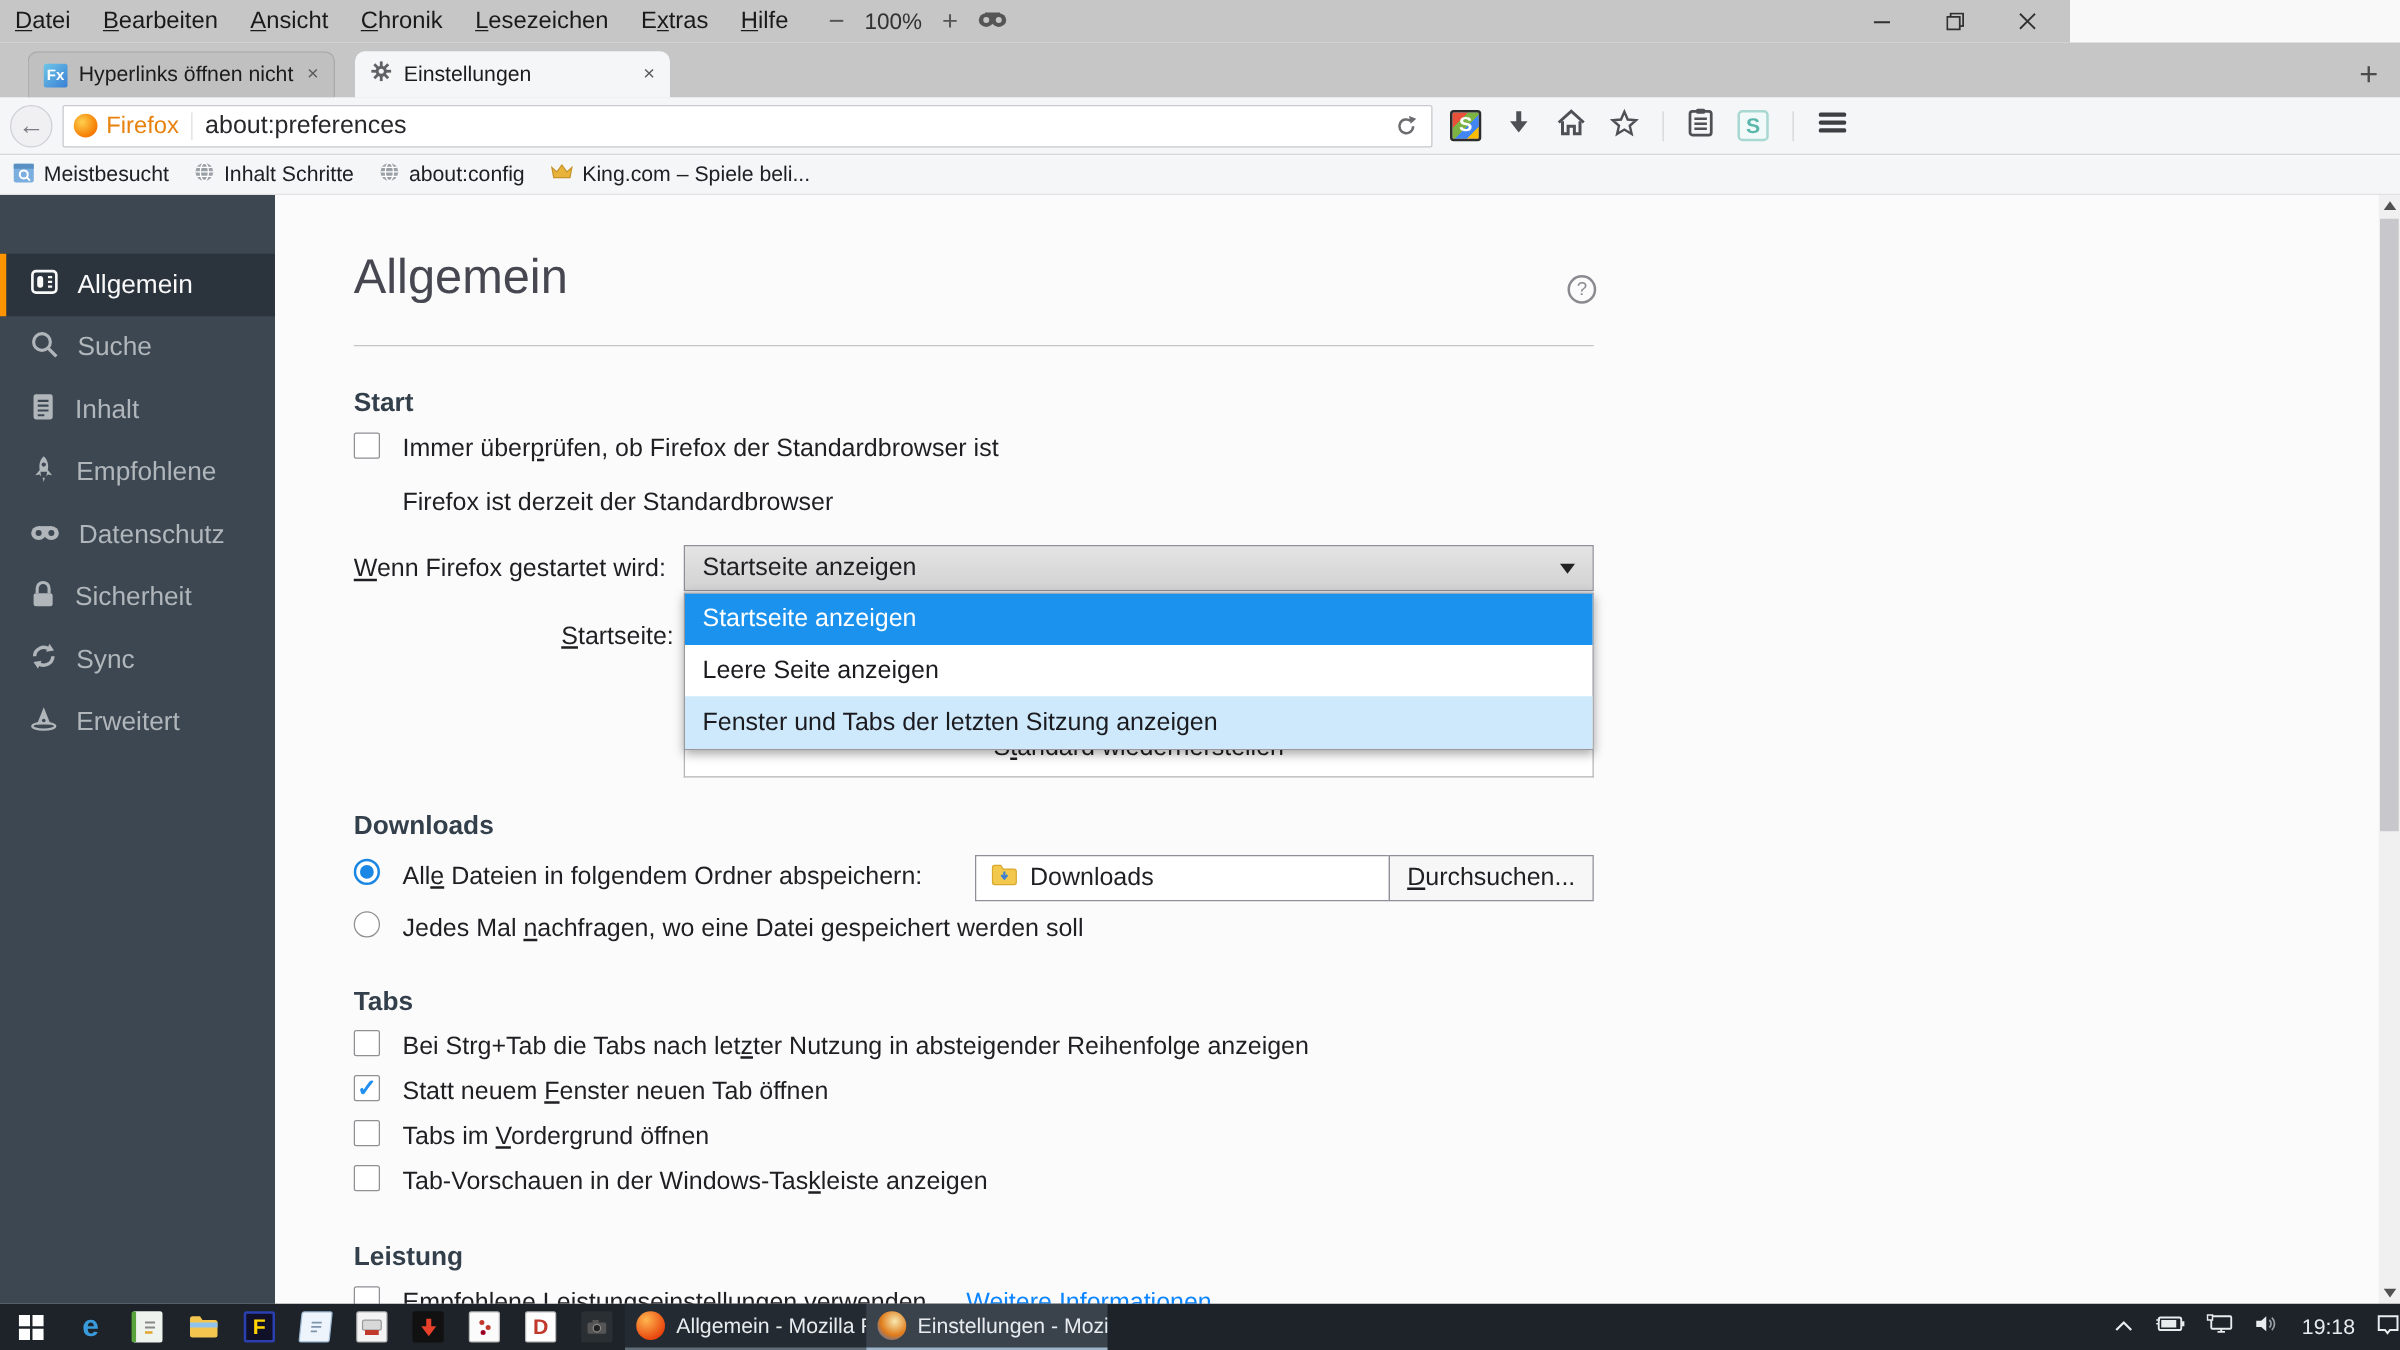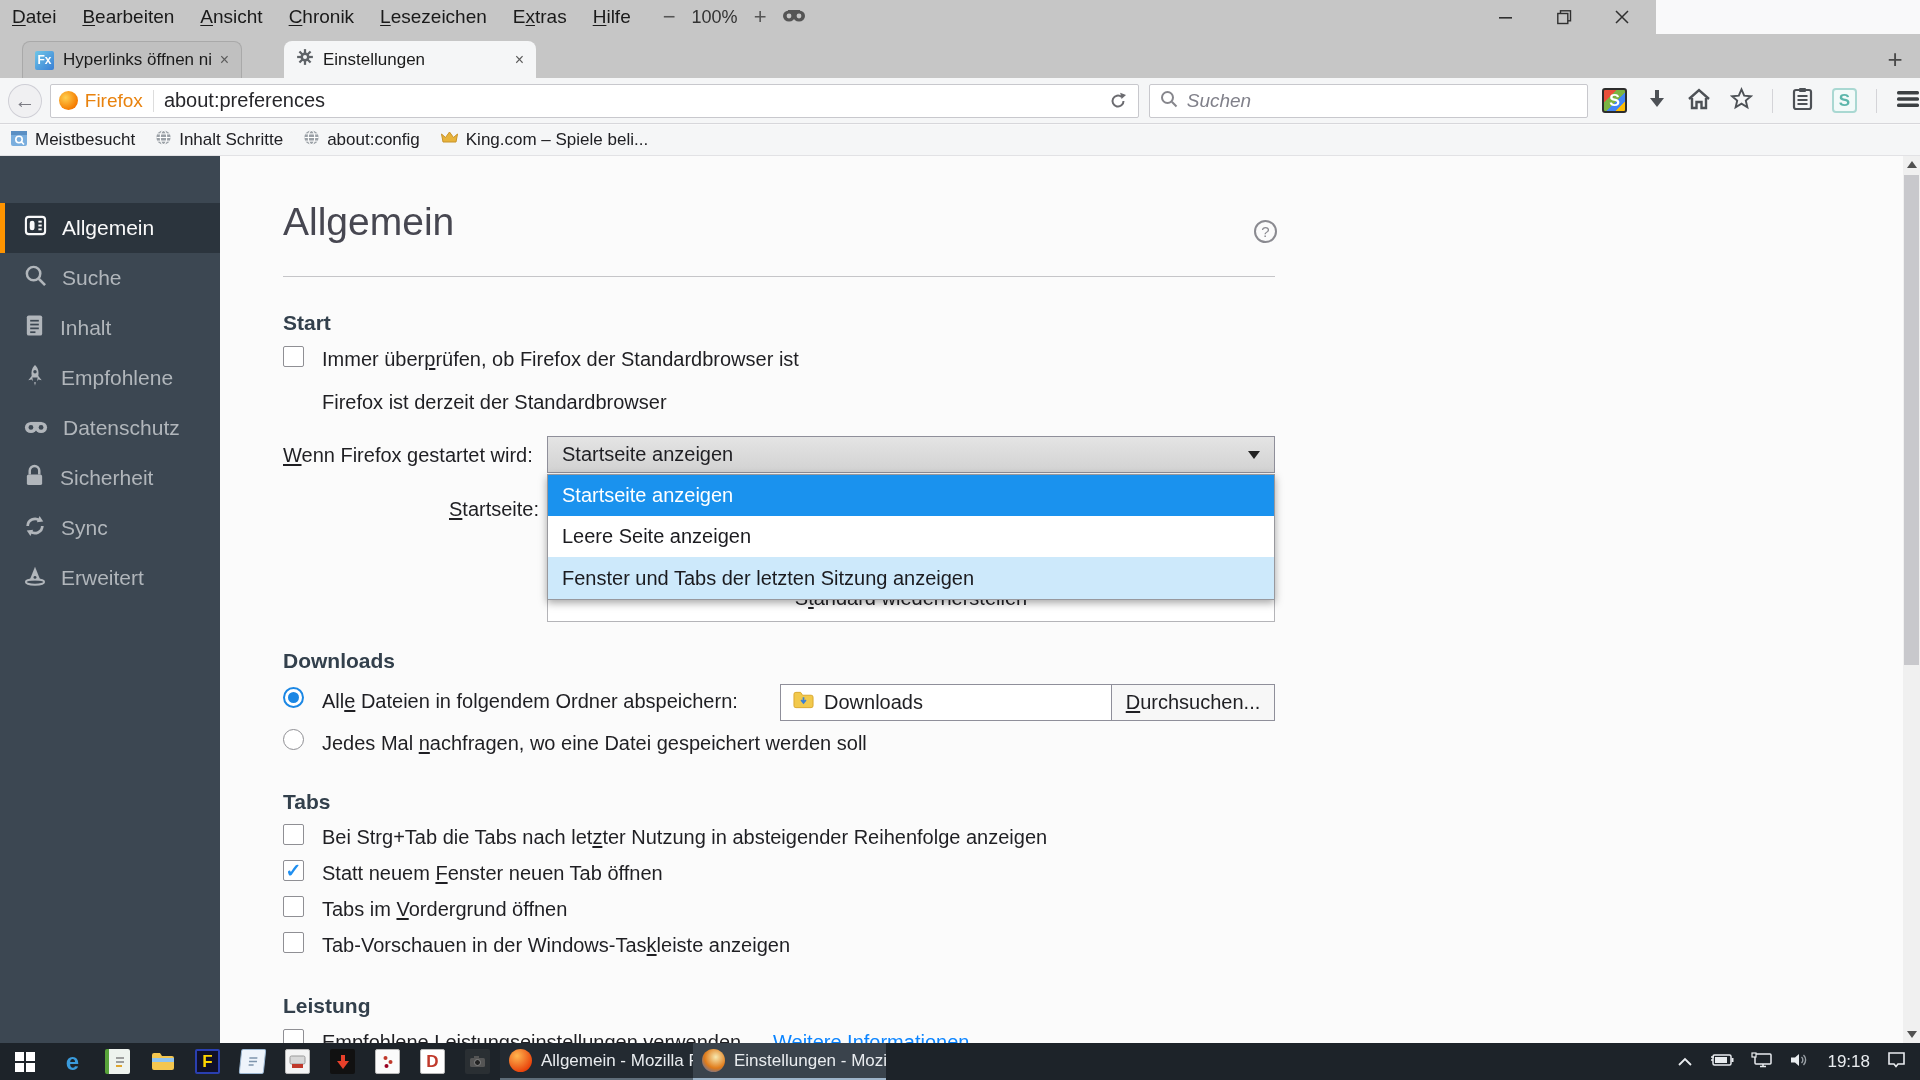--- a/index.html
+++ b/index.html
@@ -14,21 +14,21 @@
   .menubar u, .content u, .bookmarksbar u { text-decoration:underline; text-underline-offset:2px; }
   .zoomctl { display:flex; align-items:center; gap:16px; margin-left:6px; font-size:18px; color:#333; }
   .zoomctl .zbtn { font-size:22px; color:#555; }
   .wincontrols { position:absolute; right:24px; top:0; height:34px; display:flex; align-items:center; gap:38px; color:#303030; }
   .wc { width:20px; height:20px; display:flex; align-items:center; justify-content:center; }
 
   
   .tabstrip { position:absolute; left:0; top:34px; width:1920px; height:44px; background:#c6c6c6; }
   .tab { position:absolute; bottom:0; height:37px; display:flex; align-items:center; gap:9px;
          padding:0 12px; font-size:17px; color:#1b1b1b; border-radius:8px 8px 0 0; }
-  .tab.inactive { left:22px; width:220px; background:#c0c0c0; border:1px solid #a9a9a9; border-bottom:none; }
+  .tab.inactive { left:22px; width:246px; background:#c0c0c0; border:1px solid #a9a9a9; border-bottom:none; }
   .tab.active { left:284px; width:252px; background:#f5f6f7; }
   .tab .title { flex:1; white-space:nowrap; overflow:hidden; }
   .tab .close { color:#5b5b5b; font-size:16px; }
   .fxfav { width:19px; height:19px; background:linear-gradient(135deg,#6ec6e8,#3a7fd5); color:#fff;
            font-size:12px; font-weight:bold; display:flex; align-items:center; justify-content:center; border-radius:2px; flex:none; }
   .newtab { position:absolute; right:10px; bottom:4px; width:30px; height:30px; font-size:26px; color:#4a4a4a;
             display:flex; align-items:center; justify-content:center; }
 
   
   .navbar { position:absolute; left:0; top:78px; width:1920px; height:46px; background:#f5f6f7;
@@ -116,21 +116,21 @@
   .tb-ico { width:25px; height:25px; border-radius:2px; display:flex; align-items:center; justify-content:center;
             font-weight:bold; font-size:17px; }
   .tb-btn { height:37px; width:193px; display:flex; align-items:center; gap:9px; padding:0 9px; font-size:17px;
             white-space:nowrap; overflow:hidden; }
   .tb-btn.inact { background:#232a31; border-bottom:2px solid #5f6d79; }
   .tb-btn.act { background:#3a434c; border-bottom:2px solid #9db4c9; }
   .tb-btn .ffo { width:23px; height:23px; border-radius:50%; flex:none;
                  background:radial-gradient(circle at 35% 30%, #ffb64f, #e8420b 75%); }
   .tb-btn .ffg { width:23px; height:23px; border-radius:50%; flex:none;
                  background:radial-gradient(circle at 60% 35%, #f7e9b0, #e07b1a 55%, #4a6fb5 90%); }
-  .tray { margin-left:auto; display:flex; align-items:center; gap:17px; padding-right:14px; }
+  .tray { margin-left:auto; display:flex; align-items:center; gap:17px; }
   .tray .time { font-size:17px; }
 </style>
 </head>
 <body>
 
 <div class="screen">
 
   <div class="menubar">
     <span class="mi"><u>D</u>atei</span>
     <span class="mi"><u>B</u>earbeiten</span>
@@ -206,27 +206,20 @@
         <span>Firefox</span>
       </span>
       <span class="urltext">about:preferences</span>
       <span class="reload">
         <svg width="20" height="20" viewBox="0 0 20 20">
             <path d="M15.5 10a5.5 5.5 0 1 1-2-4.2" fill="none" stroke="#6b6b70" stroke-width="2"></path>
             <polygon points="12.2,1.8 18,4 13.5,8" fill="#6b6b70"></polygon>
           </svg>
       </span>
     </div>
-    <div class="searchbar">
-      <span><svg width="18" height="18" viewBox="0 0 18 18">
-            <circle cx="7.5" cy="7.5" r="5.5" fill="none" stroke="#86868c" stroke-width="2"></circle>
-            <line x1="11.8" y1="11.8" x2="16.5" y2="16.5" stroke="#86868c" stroke-width="2"></line>
-          </svg></span>
-      <span class="ph">Suchen</span>
-    </div>
     <div class="navicons">
       <span class="ext-s-color">S</span>
       <span><svg width="22" height="22" viewBox="0 0 22 22">
             <rect x="9" y="2" width="4" height="9" fill="#4d5156"></rect>
             <polygon points="4,10 18,10 11,19" fill="#4d5156"></polygon>
           </svg></span>
       <span><svg width="24" height="22" viewBox="0 0 24 22">
             <path d="M2 11 L12 2 L22 11" fill="none" stroke="#4d5156" stroke-width="2.4"></path>
             <path d="M5 10 V20 H9.5 V14 H14.5 V20 H19 V10" fill="none" stroke="#4d5156" stroke-width="2.4"></path>
           </svg></span>

